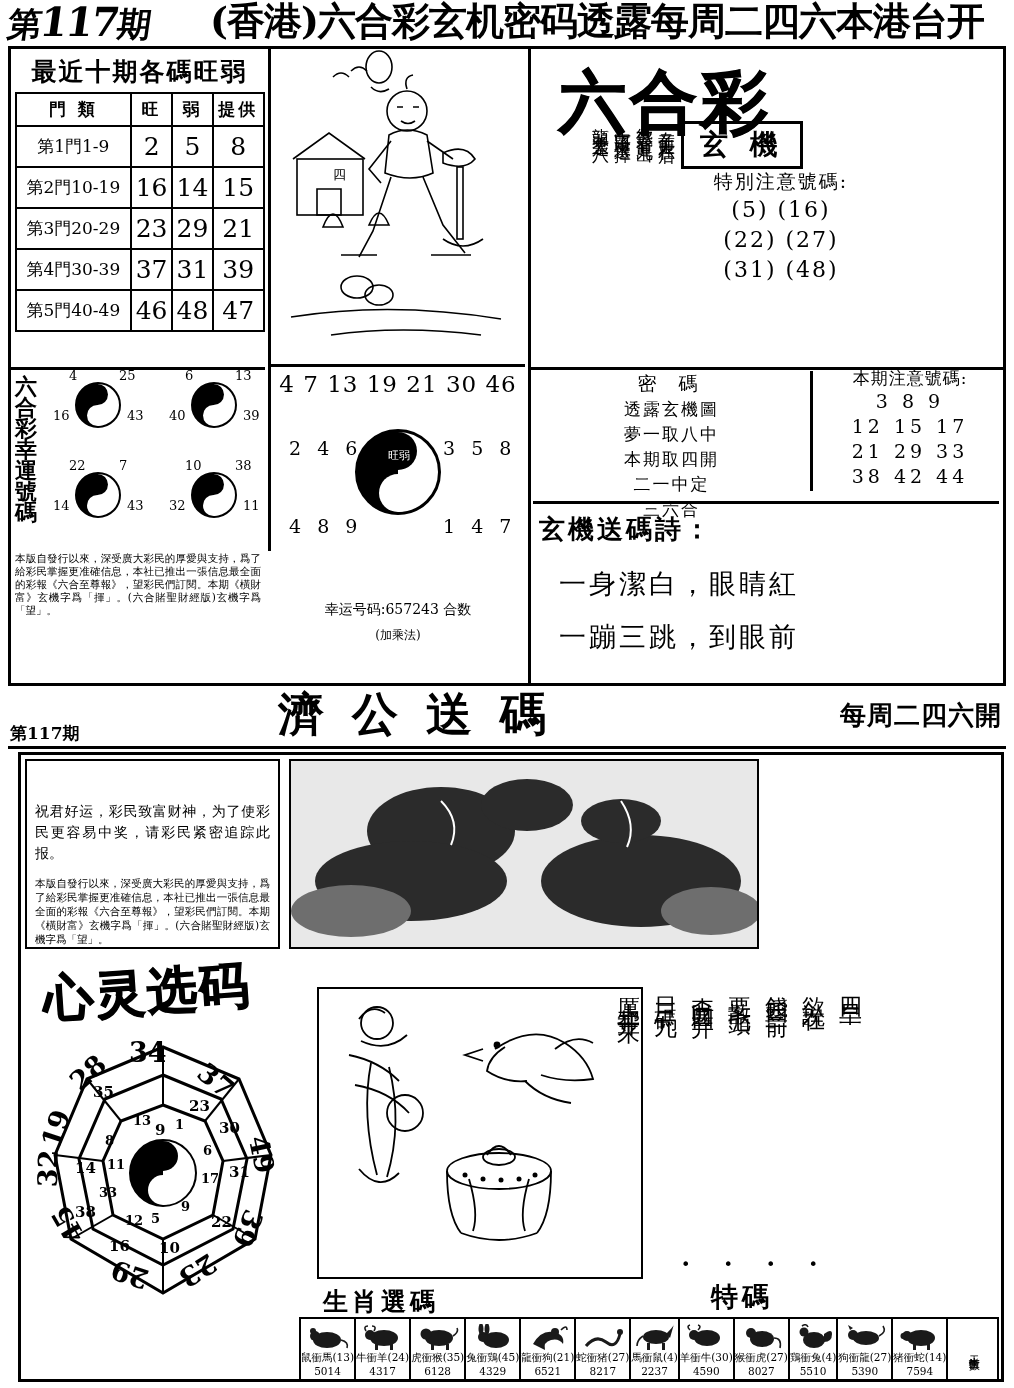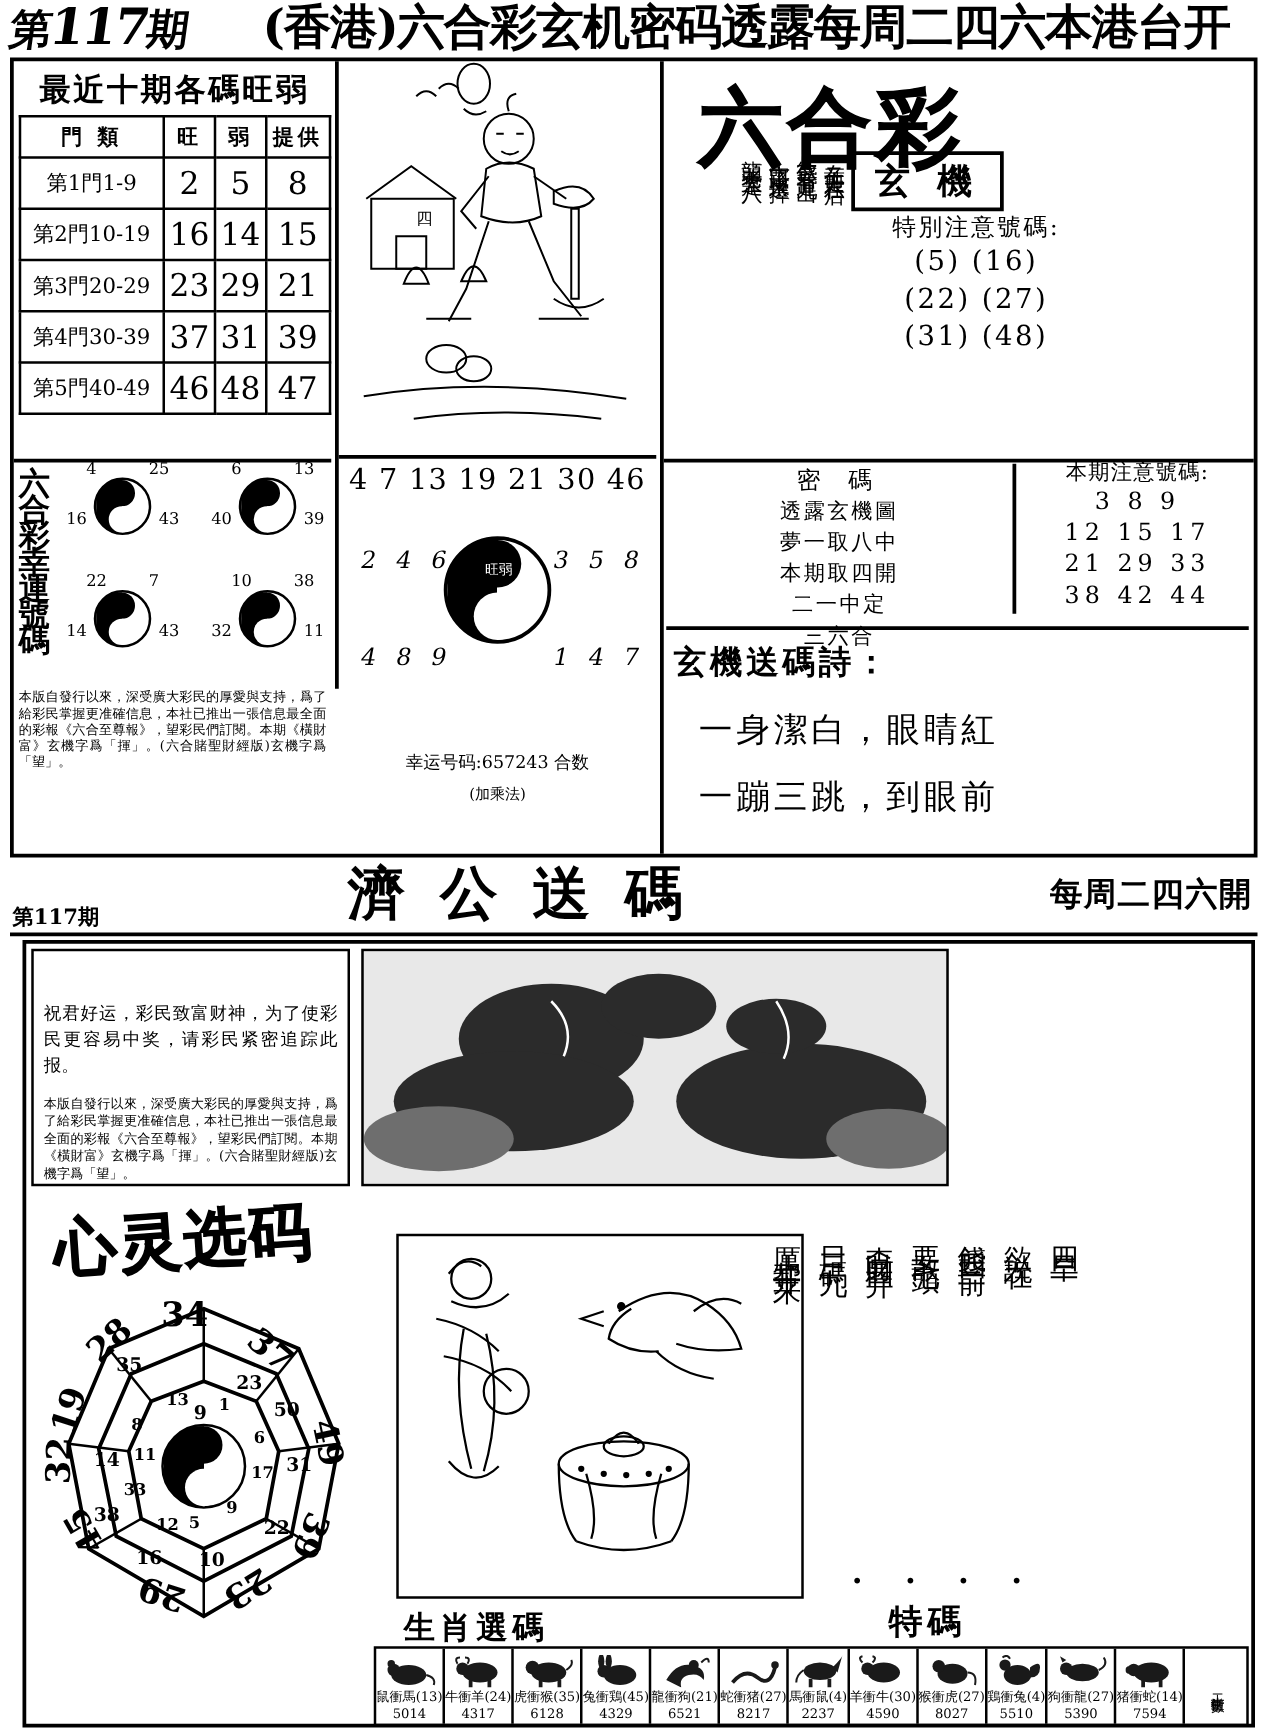--- a/index.html
+++ b/index.html
@@ -19,21 +19,21 @@
   .colL{position:absolute;left:0;top:0;width:260px;height:502px;border-right:3px solid #000;box-sizing:border-box;}
   .tblTitle{font-family:"DejaVu Serif","Liberation Serif",serif;font-weight:bold;font-size:25px;text-align:center;padding:6px 0 4px;letter-spacing:2px;}
   table.wang{border-collapse:collapse;width:250px;margin:0 auto;font-family:"DejaVu Serif","Liberation Serif",serif;}
   table.wang th,table.wang td{border:2px solid #000;text-align:center;}
   table.wang th{font-size:17px;padding:4px 0;letter-spacing:3px;font-weight:bold;}
   table.wang td{font-size:25px;padding:5px 0;}
   table.wang td.lbl{font-size:17px;letter-spacing:0;}
 
   
   .luckyWrap{position:absolute;left:0;top:318px;width:254px;height:316px;border-top:3px solid #000;box-sizing:border-box;}
-  .luckyLabel{position:absolute;left:4px;top:6px;width:30px;font-family:"DejaVu Serif","Liberation Serif",serif;font-weight:bold;font-size:25px;line-height:21px;letter-spacing:0;}
+  .luckyLabel{position:absolute;left:4px;top:6px;width:30px;font-family:"DejaVu Serif","Liberation Serif",serif;font-weight:bold;font-size:22px;line-height:21px;letter-spacing:0;}
   .yinyangGrid{position:absolute;left:36px;top:4px;width:216px;height:160px;}
   .yy{position:absolute;width:100px;height:72px;}
   .yyIcon{position:absolute;left:28px;top:8px;width:46px;height:46px;border-radius:50%;
     background:linear-gradient(90deg,#000 50%,#fff 50%);border:2px solid #000;box-sizing:border-box;}
   .yyIcon:before,.yyIcon:after{content:"";position:absolute;width:21px;height:21px;border-radius:50%;left:10px;}
   .yyIcon:before{top:0;background:#000;}
   .yyIcon:after{bottom:0;background:#fff;}
   .yyN{position:absolute;font-family:"DejaVu Serif","Liberation Serif",serif;font-size:13px;}
   .yyN.tl{left:22px;top:-6px;}
   .yyN.tr{left:72px;top:-6px;}
@@ -44,21 +44,21 @@
   
   .colM{position:absolute;left:260px;top:0;width:260px;height:634px;border-right:3px solid #000;box-sizing:border-box;}
   .drawing{position:absolute;left:0;top:0;width:254px;height:318px;border-bottom:3px solid #000;box-sizing:border-box;}
   .numsRow{position:absolute;left:0;top:322px;width:254px;text-align:center;font-family:"DejaVu Serif","Liberation Serif",serif;font-size:23px;letter-spacing:1px;}
   .bigYY{position:absolute;left:84px;top:98px;width:86px;height:86px;border-radius:50%;
     background:linear-gradient(90deg,#000 50%,#fff 50%);border:3px solid #000;box-sizing:border-box;}
   .bigYY:before,.bigYY:after{content:"";position:absolute;width:38px;height:38px;border-radius:50%;left:21px;}
   .bigYY:before{top:0;background:#000;}
   .bigYY:after{bottom:0;background:#fff;}
   .bigYY .wl{position:absolute;left:30px;top:18px;color:#fff;font-size:11px;font-family:"DejaVu Serif",serif;line-height:11px;z-index:3;}
-  .sideNum{position:absolute;font-family:"DejaVu Serif","Liberation Serif",serif;font-size:19px;letter-spacing:5px;font-style:italic;}
+  .sideNum{position:absolute;font-family:"DejaVu Serif","Liberation Serif",serif;font-size:19px;letter-spacing:5px;}
   .luckyLine{position:absolute;left:0;top:262px;width:254px;text-align:center;font-family:"DejaVu Serif","Liberation Serif",serif;font-size:14px;}
   .luckySub{position:absolute;left:0;top:288px;width:254px;text-align:center;font-family:"DejaVu Serif","Liberation Serif",serif;font-size:12px;}
 
   
   .colR{position:absolute;left:520px;top:0;width:472px;height:634px;}
   .lhcTitle{position:absolute;left:28px;top:8px;font-family:"DejaVu Serif","Liberation Serif",serif;font-weight:bold;font-size:67px;letter-spacing:4px;
     -webkit-text-stroke:1px #000;}
   .xuanjiBox{position:absolute;left:150px;top:72px;border:3px solid #000;padding:2px 16px;font-family:"DejaVu Serif","Liberation Serif",serif;font-weight:bold;font-size:28px;letter-spacing:6px;}
   .vpoem{position:absolute;left:6px;top:66px;width:140px;height:250px;display:flex;flex-direction:row-reverse;gap:2px;}
   .vcol{writing-mode:vertical-rl;text-orientation:upright;font-family:"DejaVu Serif","Liberation Serif",serif;font-size:17px;letter-spacing:3px;line-height:20px;}
@@ -380,21 +380,21 @@
         <span class="wn wnOuter" style="left:164px;top:22px;transform:rotate(40deg);">37</span>
         <span class="wn wnOuter" style="left:210px;top:96px;transform:rotate(78deg);">49</span>
         <span class="wn wnOuter" style="left:196px;top:170px;transform:rotate(112deg);">39</span>
         <span class="wn wnOuter" style="left:146px;top:212px;transform:rotate(148deg);">23</span>
         <span class="wn wnOuter" style="left:78px;top:216px;transform:rotate(198deg);">29</span>
         <span class="wn wnOuter" style="left:16px;top:166px;transform:rotate(240deg);">45</span>
         <span class="wn wnOuter" style="left:-4px;top:110px;transform:rotate(272deg);">32</span>
 
         <span class="wn wnMid" style="left:60px;top:40px;">35</span>
         <span class="wn wnMid" style="left:156px;top:54px;">23</span>
-        <span class="wn wnMid" style="left:186px;top:76px;">50</span>
+        <span class="wn wnMid" style="left:186px;top:76px;">30</span>
         <span class="wn wnMid" style="left:196px;top:120px;">31</span>
         <span class="wn wnMid" style="left:178px;top:170px;">22</span>
         <span class="wn wnMid" style="left:126px;top:196px;">10</span>
         <span class="wn wnMid" style="left:76px;top:194px;">16</span>
         <span class="wn wnMid" style="left:42px;top:160px;">38</span>
         <span class="wn wnMid" style="left:42px;top:116px;">14</span>
         <span class="wn wnMid" style="left:122px;top:78px;">9</span>
 
         <span class="wn wnIn" style="left:142px;top:74px;">1</span>
         <span class="wn wnIn" style="left:170px;top:100px;">6</span>

